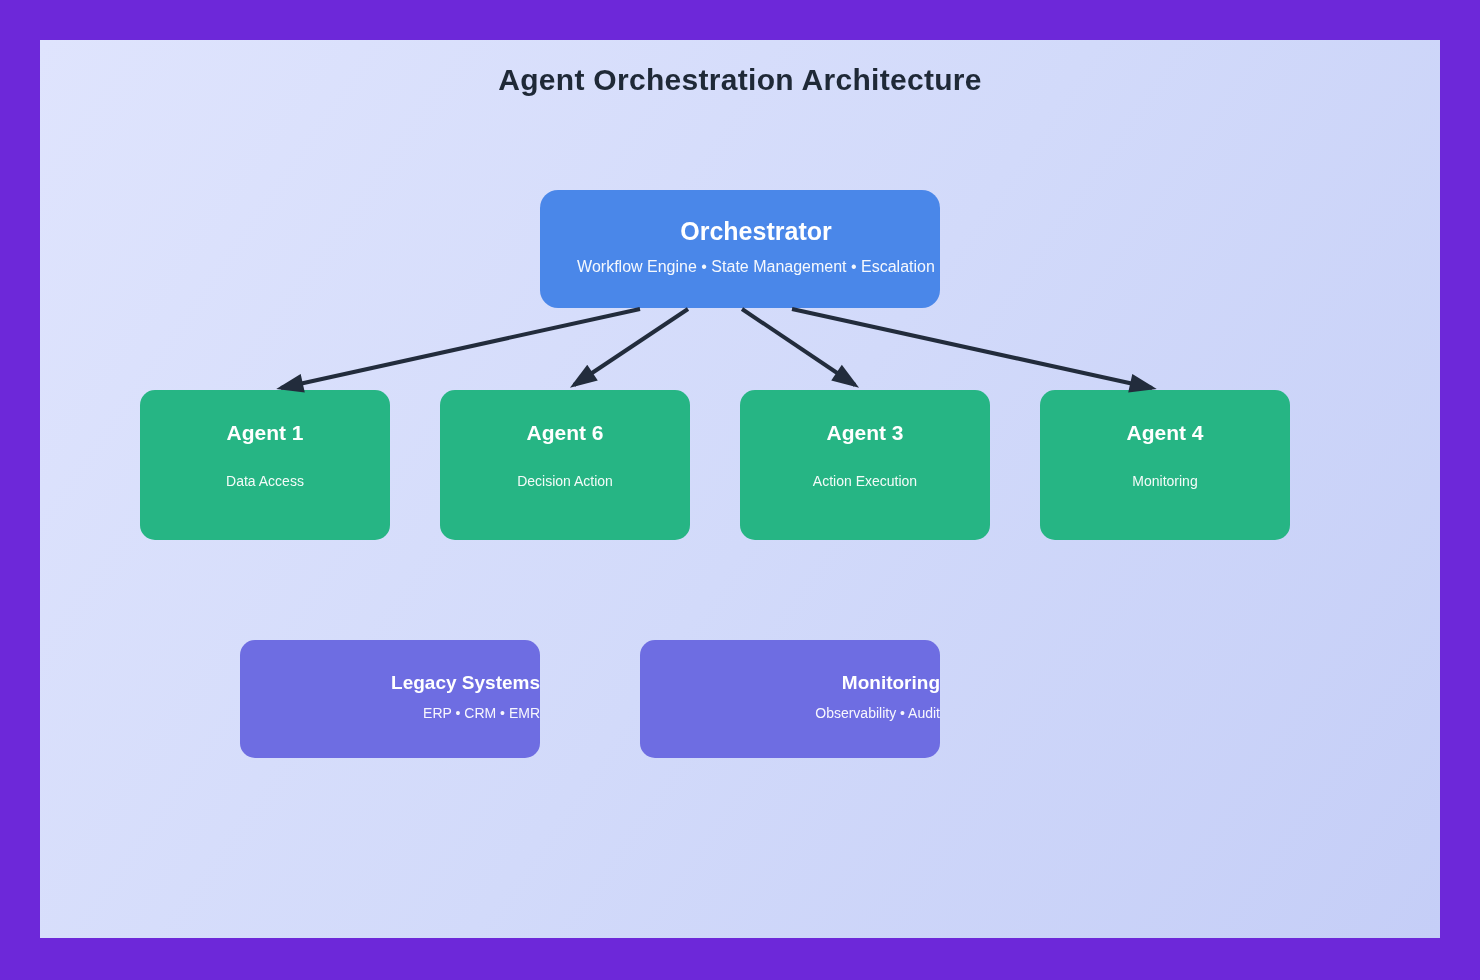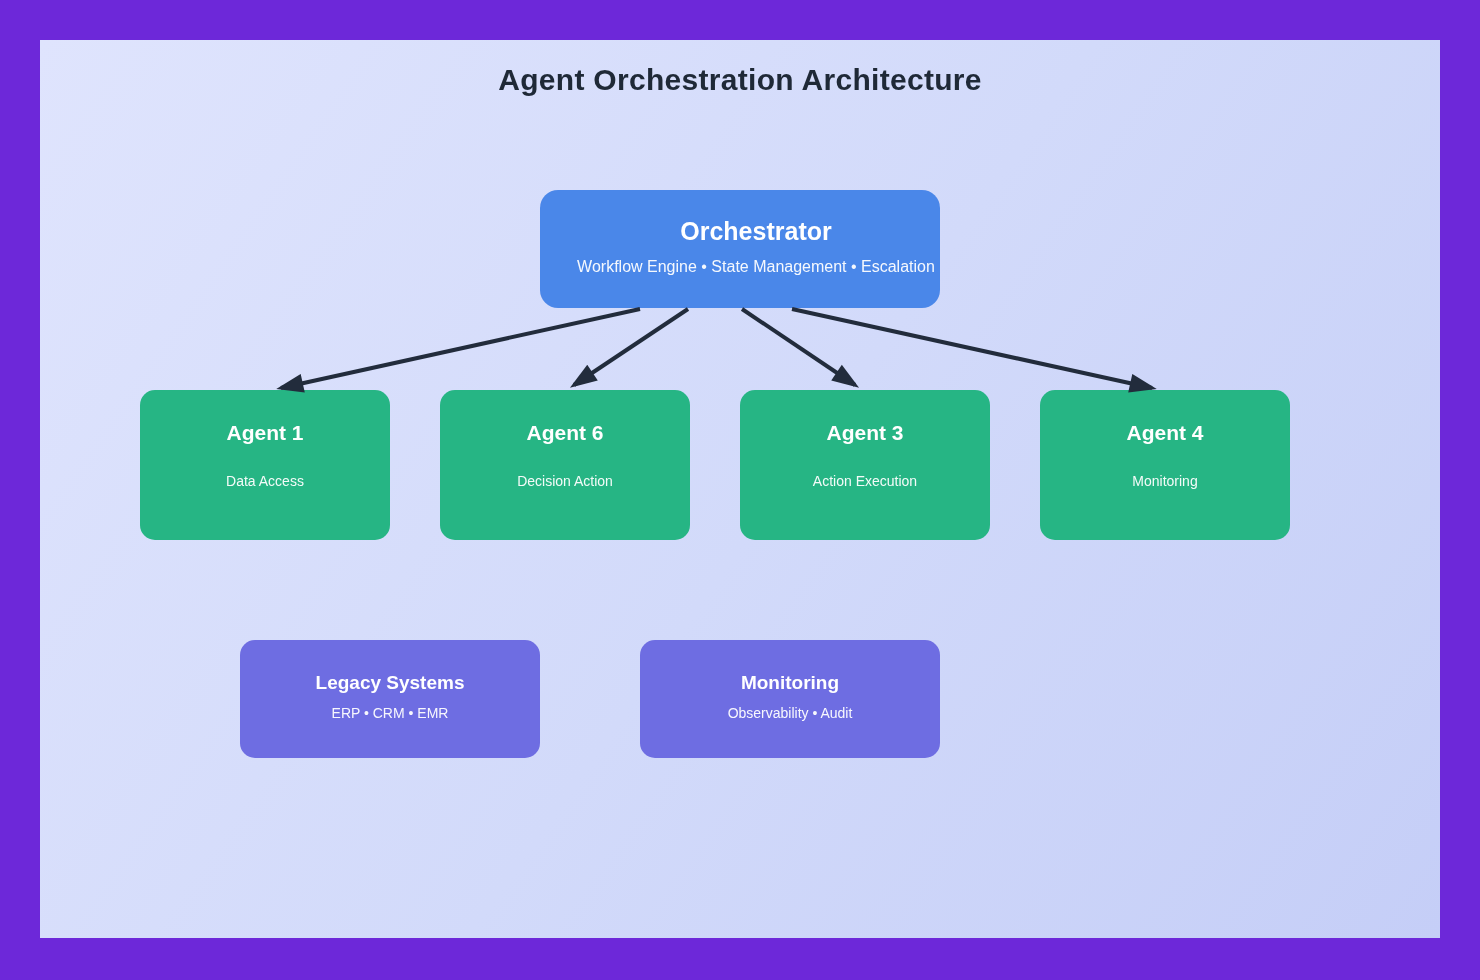--- a/index.html
+++ b/index.html
@@ -46,21 +46,21 @@
   }
   .agent .node-title { font-size: 21px; line-height: 25px; }
   .agent .node-sub   { font-size: 14px; line-height: 17px; }
   .agent-1 { left: 100px; } .agent-2 { left: 400px; }
   .agent-3 { left: 700px; } .agent-4 { left: 1000px; }
 
   .system {
     top: 600px; width: 300px; height: 118px;
     border-radius: 15px;
     background: var(--c-sys, #6e6de2);
-    padding-top: 31px; gap: 11px;
+    padding-top: 31px; gap: 11px; align-items: flex-end;
   }
   .system .node-title { font-size: 19px; line-height: 23px; }
   .system .node-sub   { font-size: 14px; line-height: 17px; }
   .system-1 { left: 200px; } .system-2 { left: 600px; } .system-3 { left: 1000px; }
 
   svg.arrows {
     position: absolute; left: 0; top: 0;
     width: 1480px; height: 980px;
     pointer-events: none;
   }

